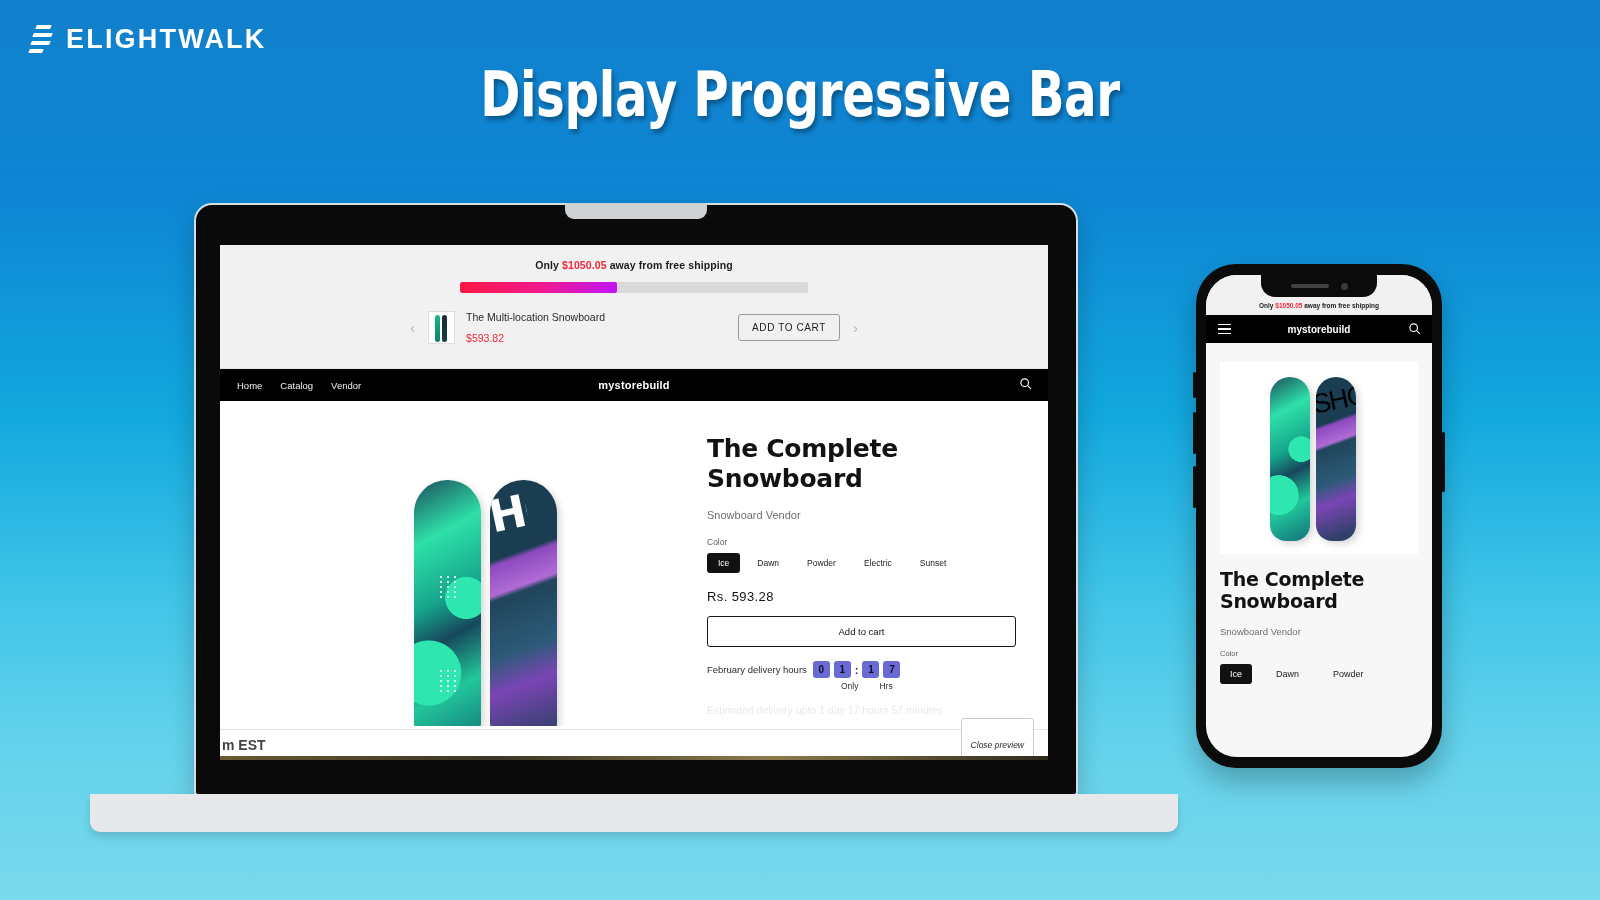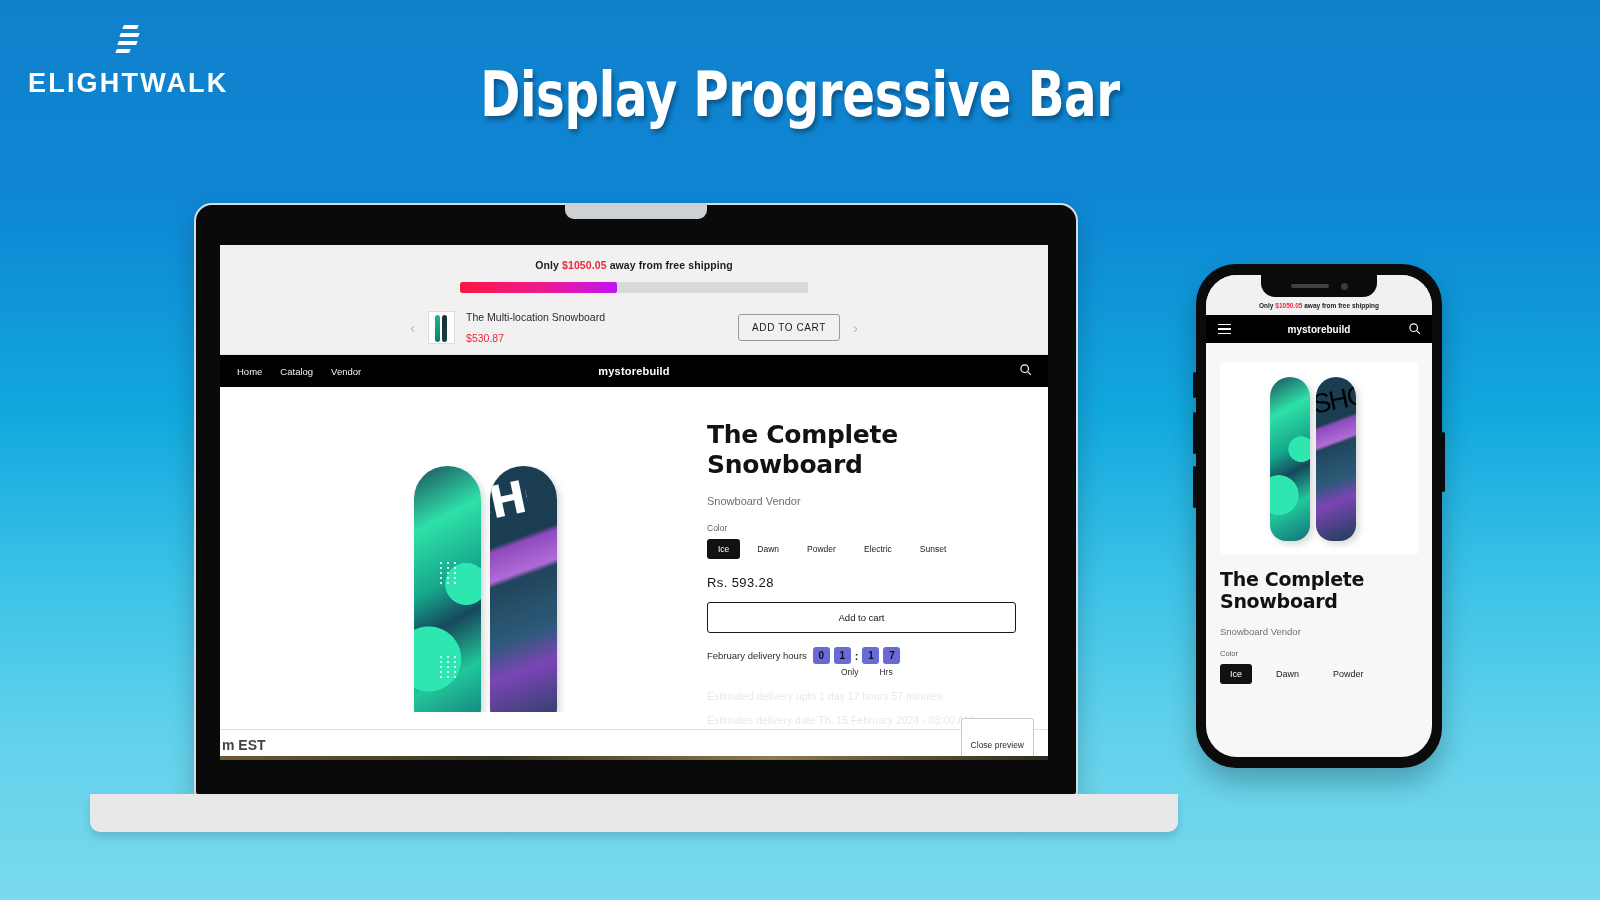--- a/index.html
+++ b/index.html
@@ -13,21 +13,21 @@
         #3fc4e8 66%,
         #62d2ec 82%,
         #7ad9ec 100%);
     position: relative;
   }
 
   
   .brand {
     position: absolute;
     left: 28px; top: 22px;
-    display: flex; align-items: center; gap: 12px; flex-direction: column;
+    display: flex; align-items: center; gap: 12px;
   }
   .brand-mark { width: 26px; height: 34px; position: relative; }
   .brand-mark i {
     position: absolute; display: block;
     background: #ffffff; height: 4px; border-radius: 1px;
     transform: skewX(-22deg);
   }
   .brand-mark i:nth-child(1) { width: 15px; left: 8px;  top: 3px; }
   .brand-mark i:nth-child(2) { width: 19px; left: 5px;  top: 11px; }
   .brand-mark i:nth-child(3) { width: 19px; left: 3px;  top: 19px; }
@@ -73,21 +73,21 @@
   }
   .laptop-notch {
     position: absolute; left: 50%; transform: translateX(-50%);
     top: 0; width: 142px; height: 16px;
     background: #cdd1d4; border-radius: 0 0 9px 9px;
   }
 
   
   .store-topbar {
     background: #f1f1f1;
-    padding: 14px 0 10px 0;
+    padding: 14px 0 24px 0;
     border-bottom: 1px solid #e3e3e3;
   }
   .free-ship-line {
     text-align: center; font-size: 10.5px; font-weight: bold;
     color: #1c1c1c; letter-spacing: 0.1px; margin-bottom: 11px;
   }
   .free-ship-amount { color: #f0283c; }
   .progress-track {
     width: 348px; height: 11px; margin: 0 auto;
     background: #d9d9d9; border-radius: 2px; overflow: hidden;
@@ -235,20 +235,21 @@
     position: absolute; left: 0; bottom: 0; width: 828px; height: 31px;
     background: #ffffff; border-top: 1px solid #e2e2e2;
     display: flex; align-items: center; justify-content: space-between;
     padding: 0 14px;
   }
   .preview-time { font-size: 14px; font-weight: bold; color: #444444; margin-left: -12px; }
   .close-preview {
     border: 1px solid #c9c9c9; background: #ffffff; color: #2b2b2b;
     font-size: 8.5px; padding: 21px 9px; border-radius: 3px; cursor: pointer;
     font-family: "Liberation Sans", sans-serif;
+    font-style: italic;
   }
   .screen-bottom-strip {
     position: absolute; left: 0; bottom: 0; width: 828px; height: 4px;
     background: linear-gradient(90deg,#6b5a32,#3a3524,#8d7b4c,#2f2a1c);
   }
 
   
   .phone {
     position: absolute; left: 1196px; top: 264px;
     width: 246px; height: 504px;
@@ -341,21 +342,21 @@
 
         <div class="upsell-row">
           <span class="carousel-arrow">‹</span>
           <div class="upsell-card">
             <div class="upsell-thumb">
               <span></span>
                 <span></span>
             </div>
             <div>
               <div class="upsell-name">The Multi-location Snowboard</div>
-              <div class="upsell-price">$530.87</div>
+              <div class="upsell-price">$593.82</div>
             </div>
           </div>
           <button class="atc-btn">ADD TO CART</button>
           <span class="carousel-arrow">›</span>
         </div>
       </div>
 
       <div class="store-nav">
         <div class="nav-links">
           <a href="#">Home</a>

